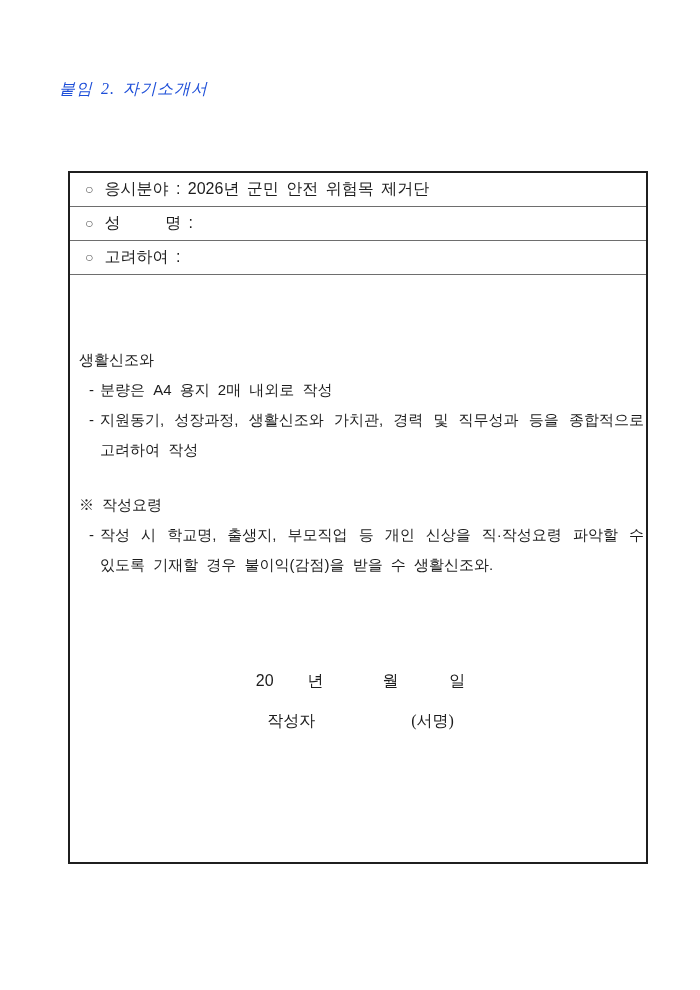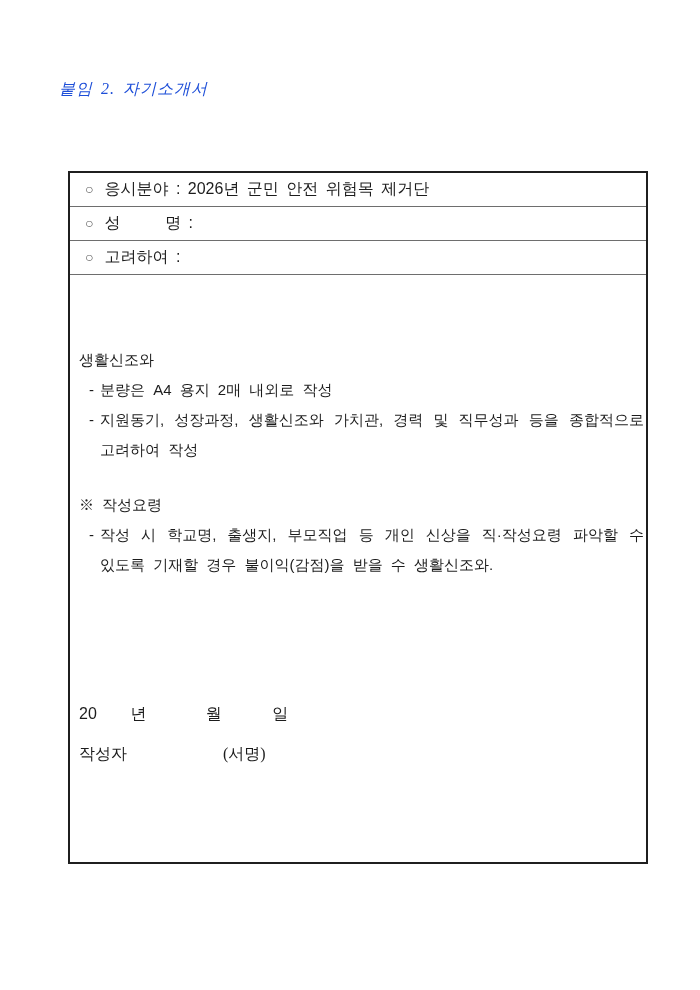--- a/index.html
+++ b/index.html
@@ -118,22 +118,22 @@
     line-height: 30px;
     display: flex;
   }
   .notice-marker {
     flex: 0 0 auto;
     margin-right: 8px;
   }
 
   
   .signature {
-    margin-top: 119px;
-    text-align: left;
+    margin-top: 86px;
+    text-align: center;
     padding-right: 2px;
     font-size: 16px;
   }
   .sig-date {
     line-height: 30px;
     white-space: pre;
   }
   .sig-writer {
     margin-top: 10px;
     line-height: 30px;

